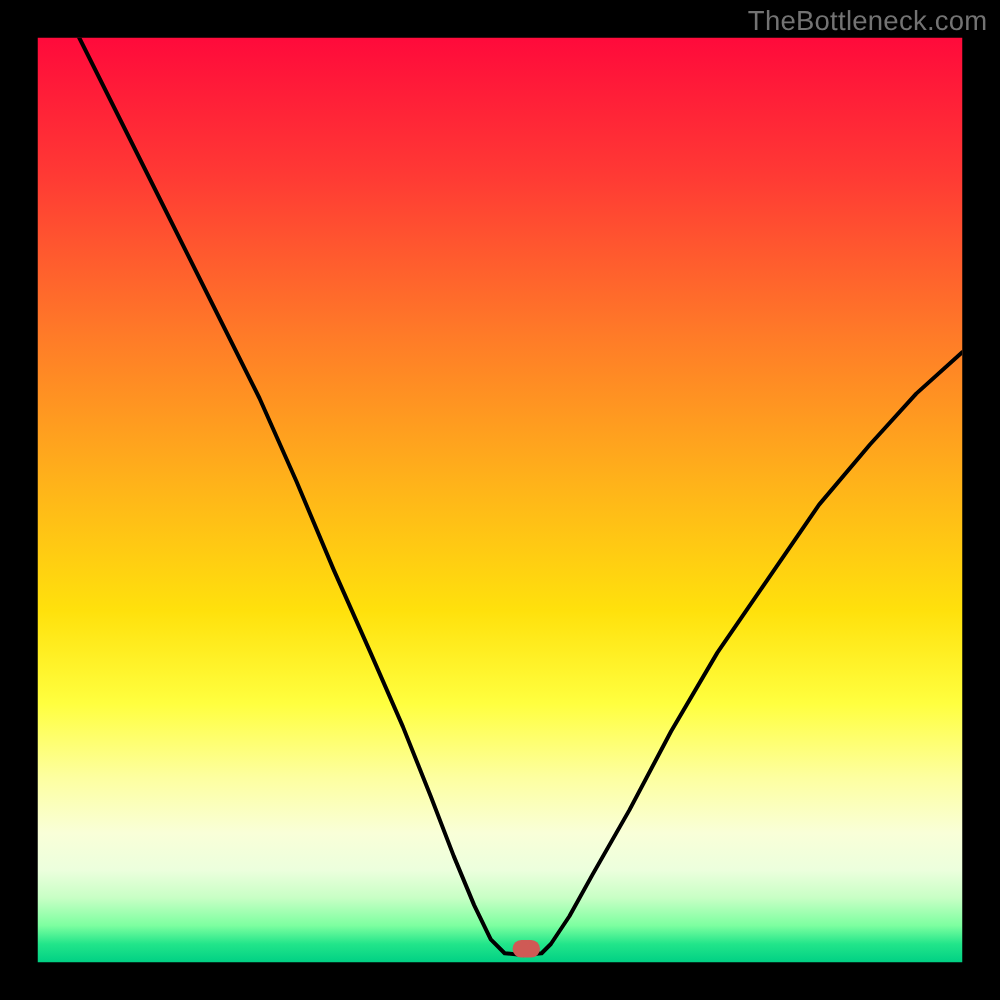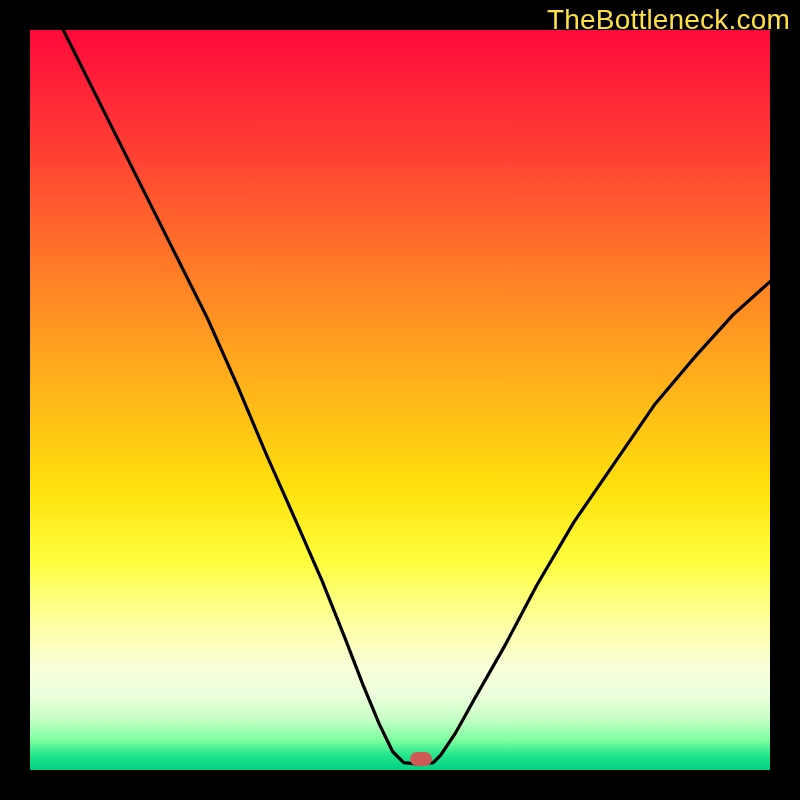--- a/index.html
+++ b/index.html
@@ -61,22 +61,22 @@
     width: 22px;
     height: 14px;
     border-radius: 7px;
     background: #cf5a55;
     transform: translate(-50%, -50%);
   }
   .watermark {
     position: absolute;
     top: 4px;
     right: 10px;
-    color: #fde047;
-    font-size: 28px;
+    color: #737373;
+    font-size: 22px;
     font-weight: 500;
     letter-spacing: 0.2px;
   }
 </style>
 </head>
 <body>
 
 <div class="frame">
 
   <div class="watermark">TheBottleneck.com</div>

